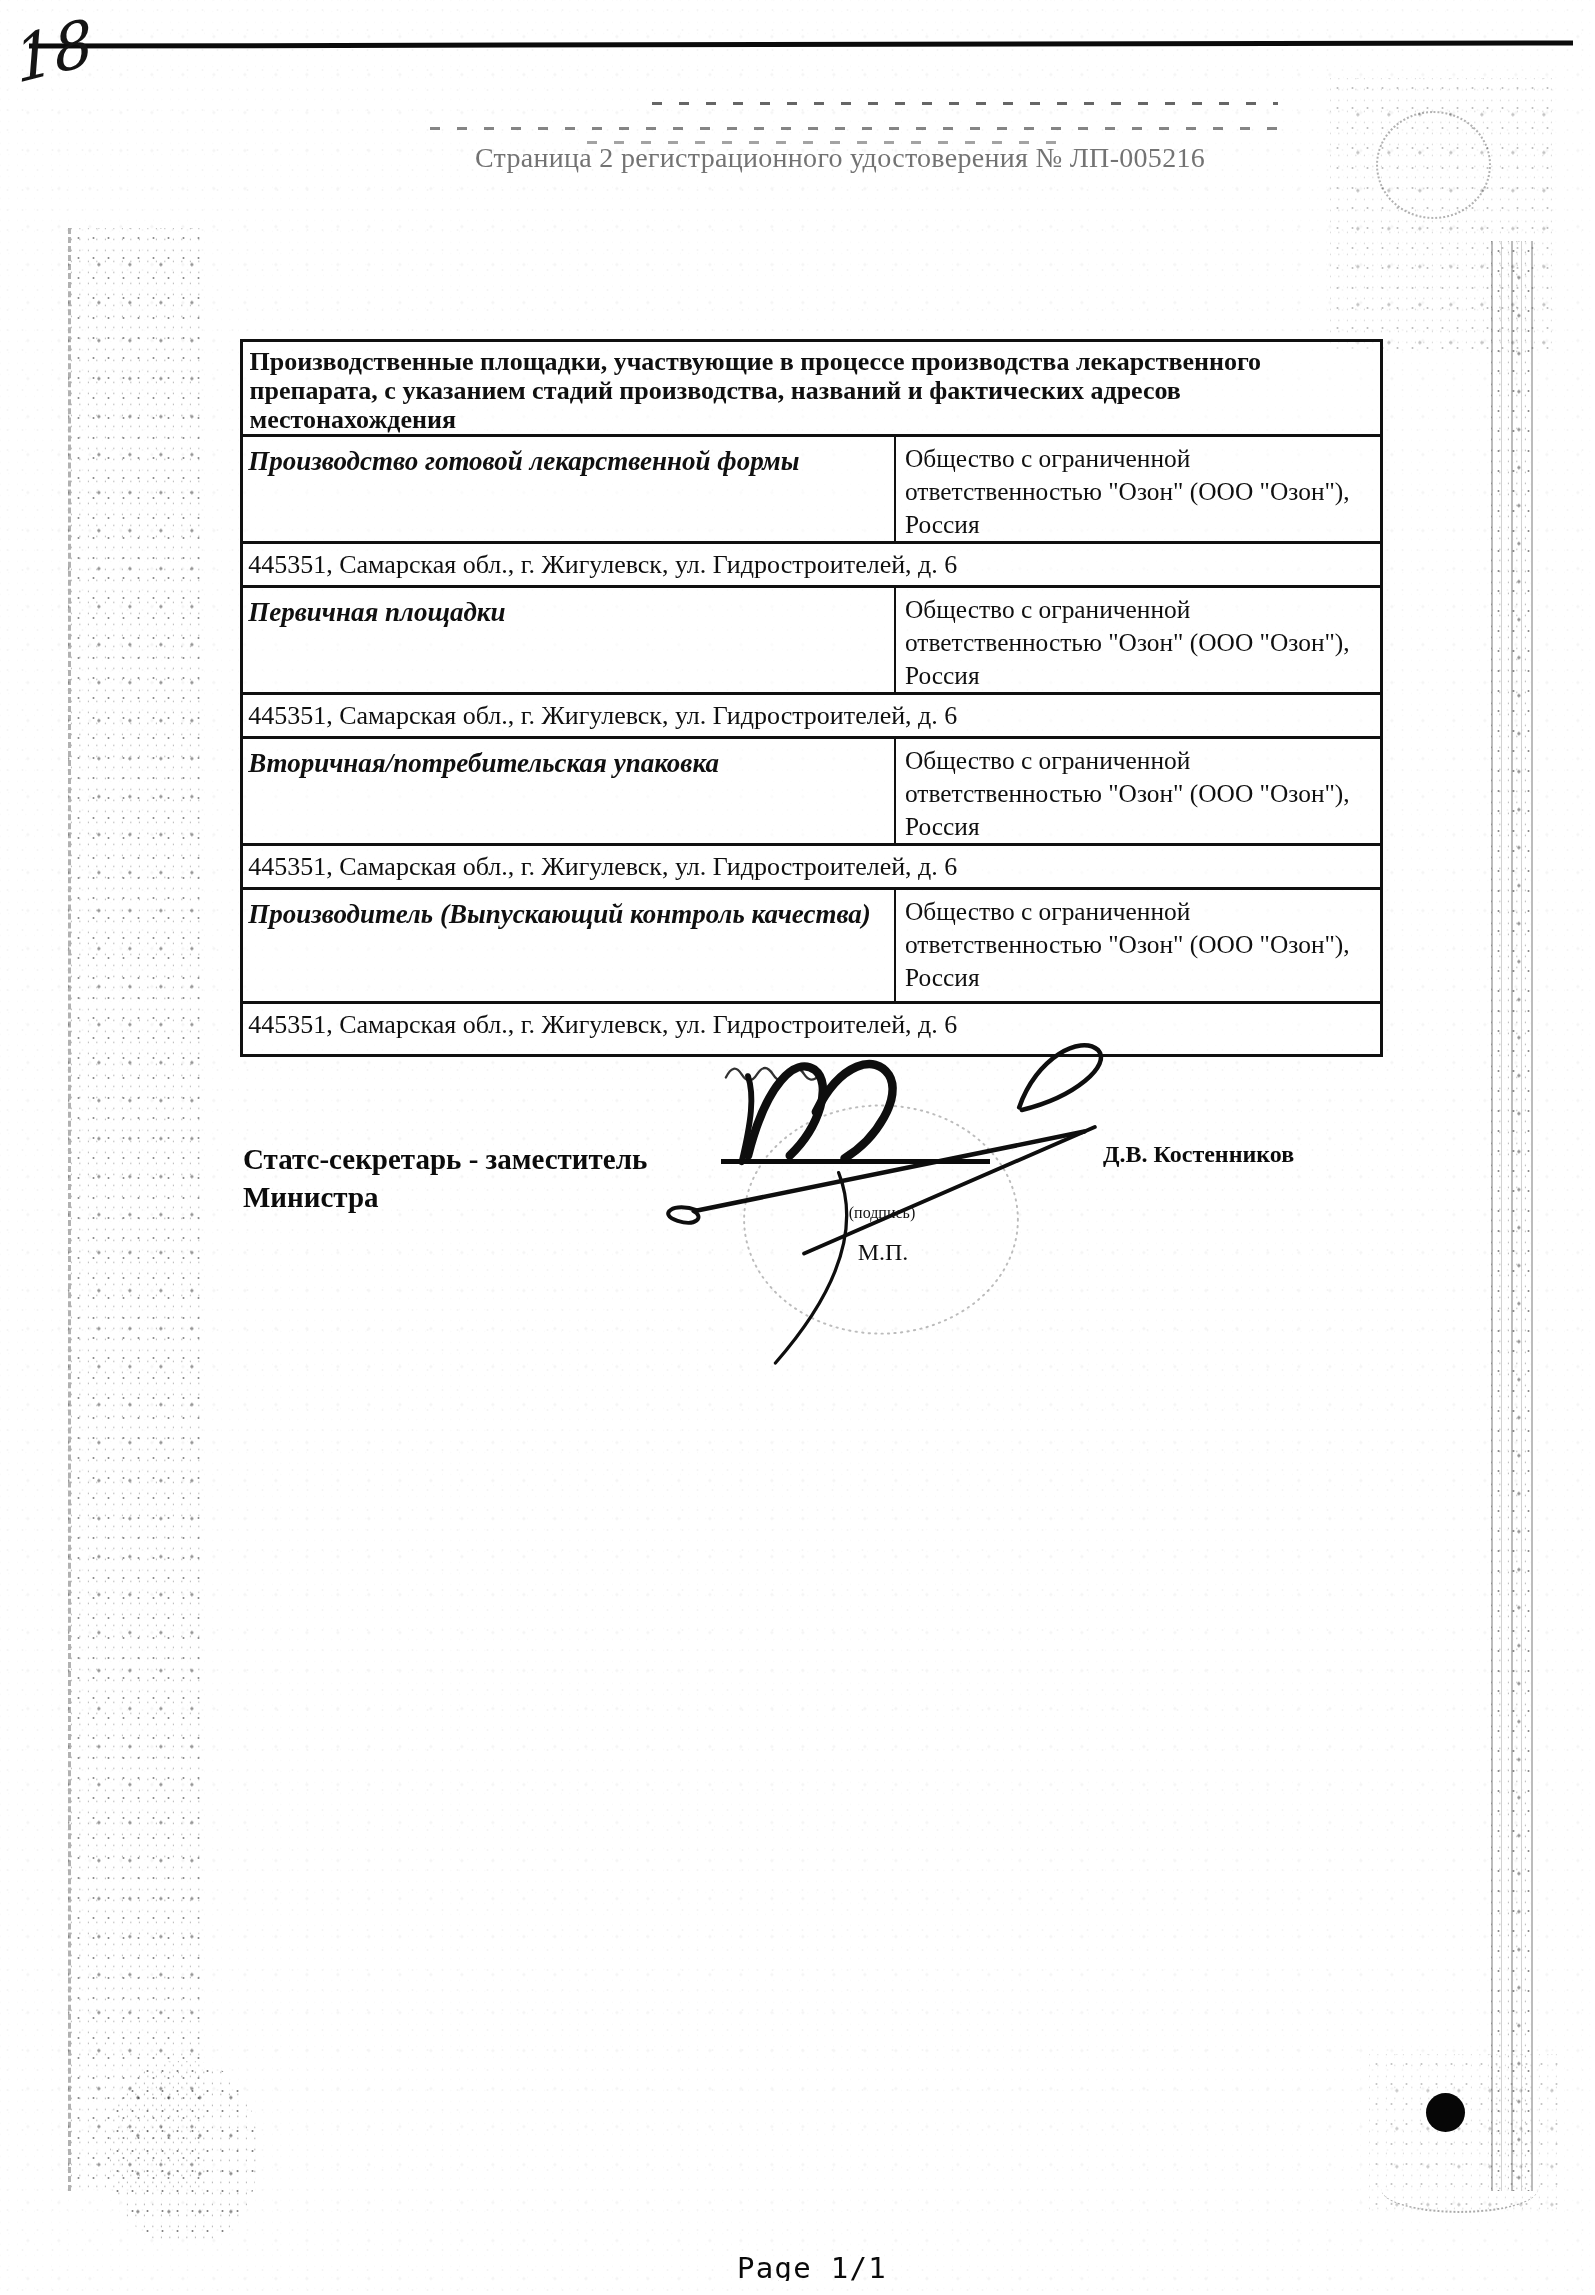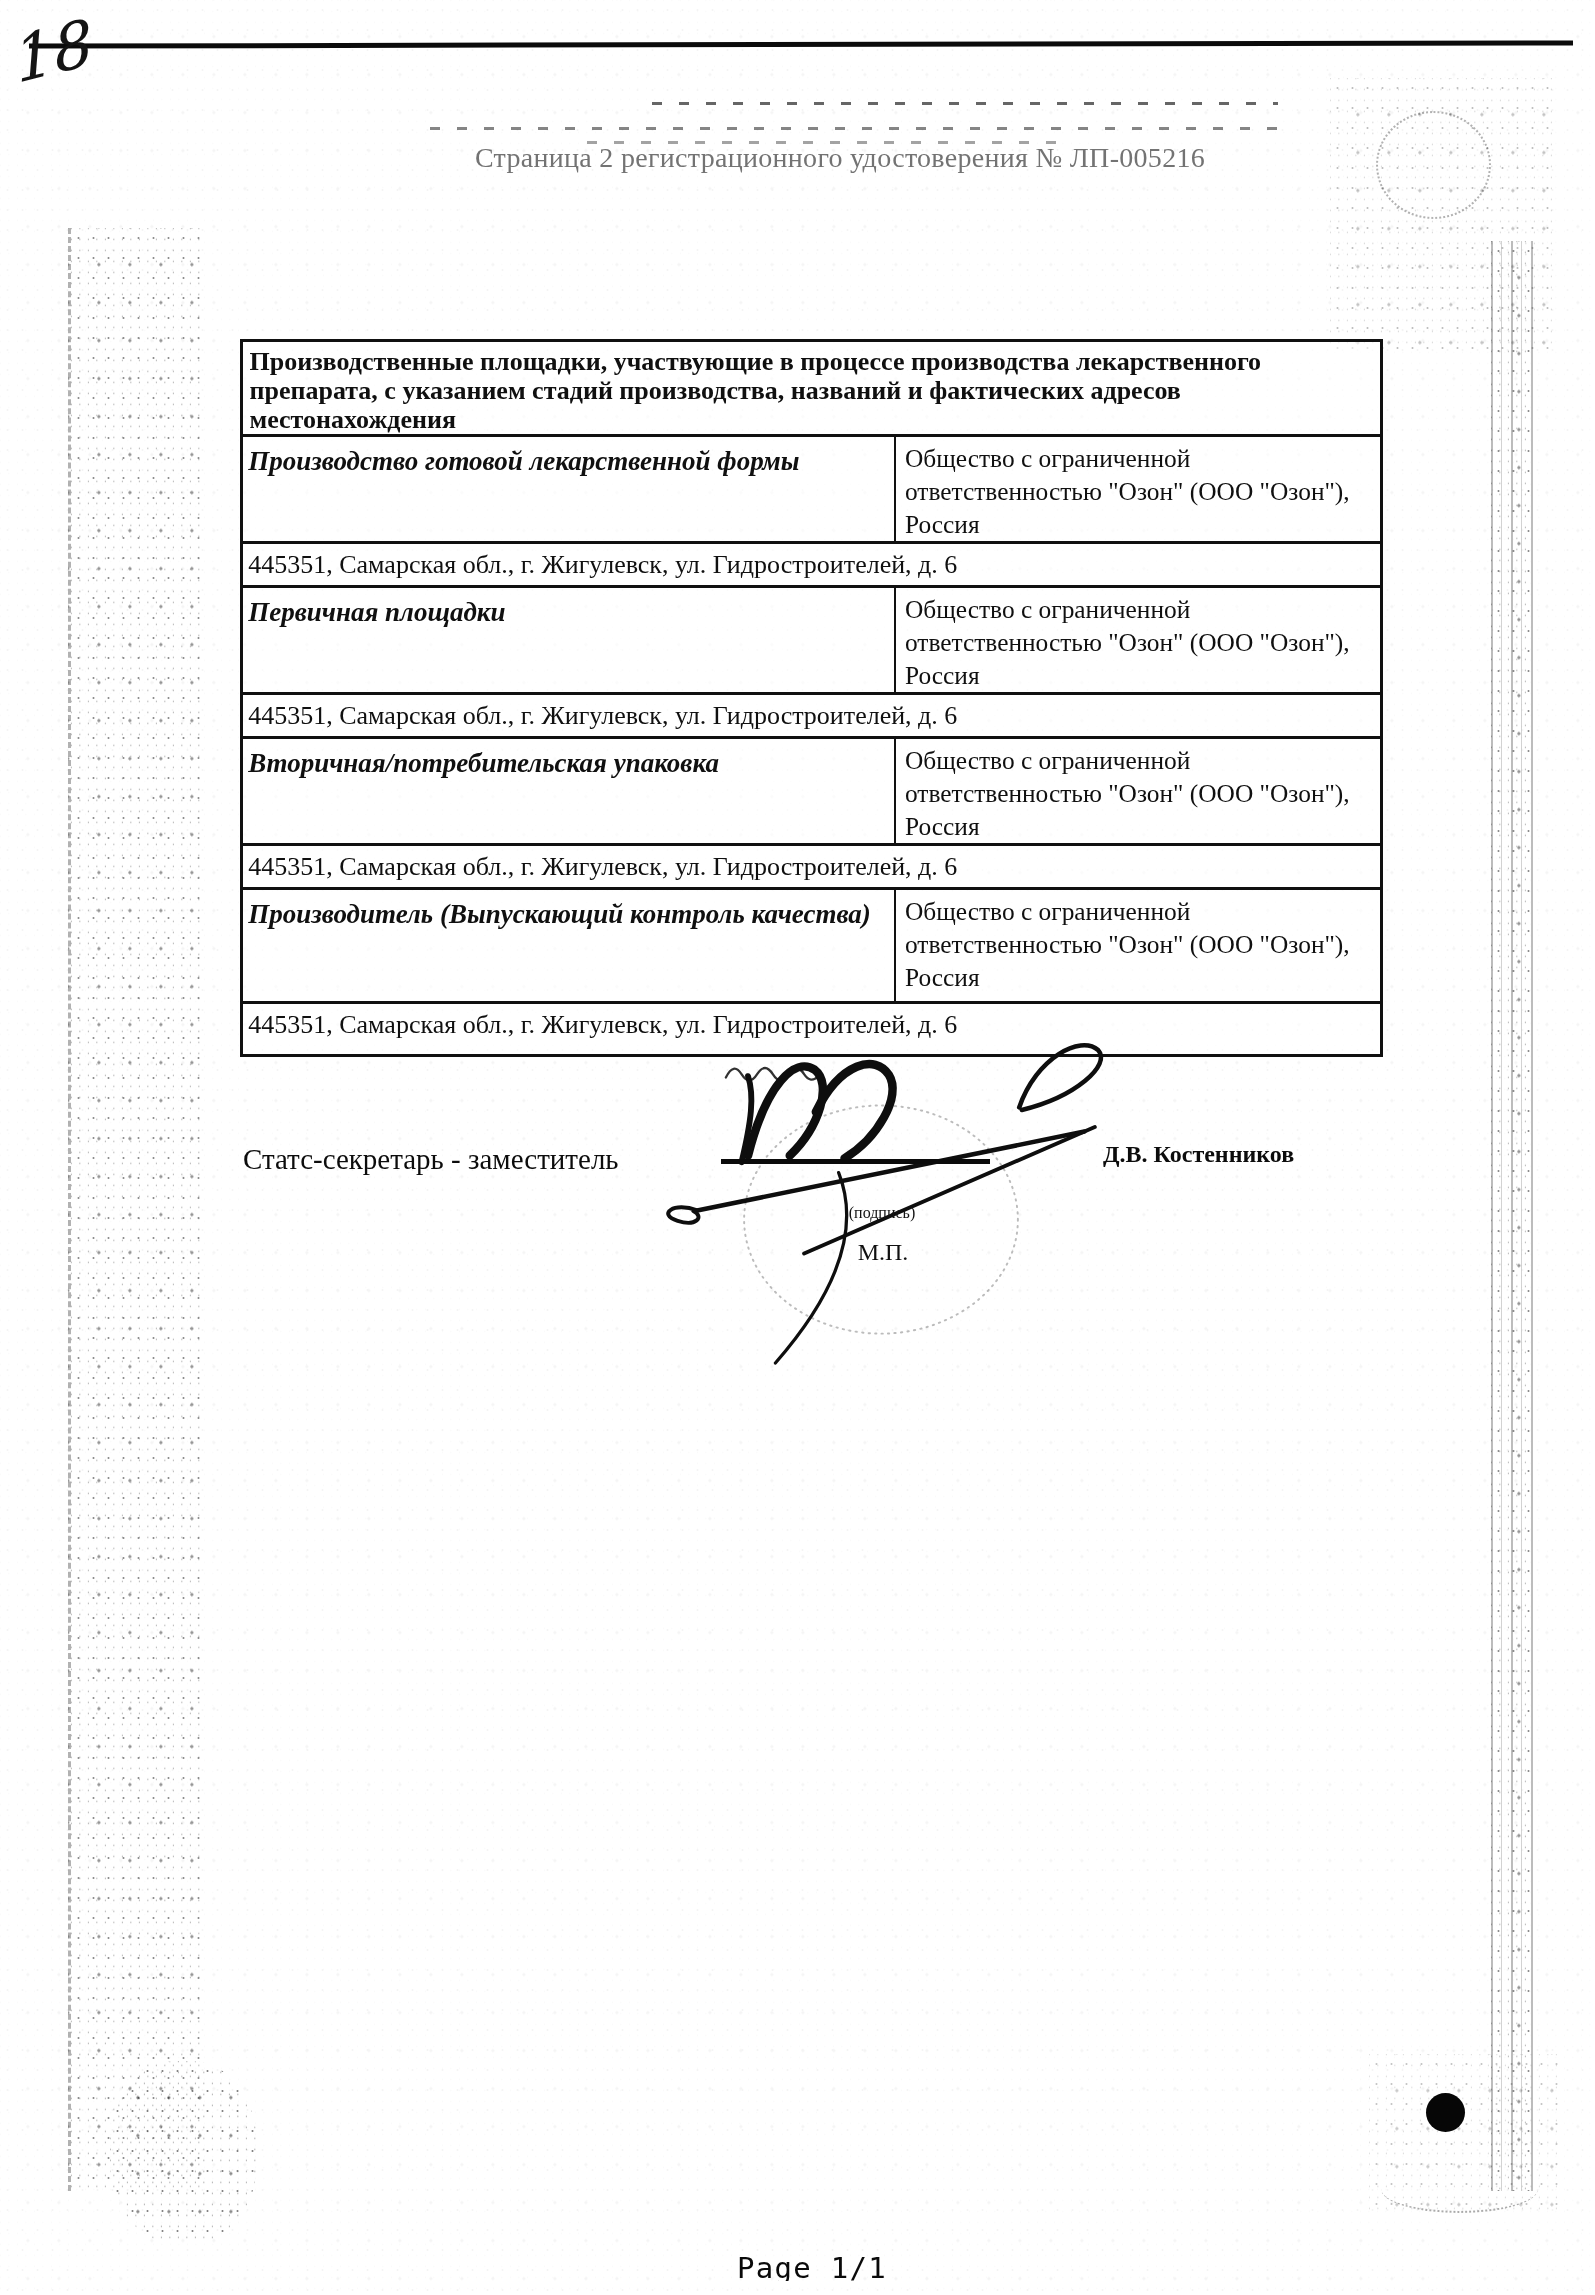--- a/index.html
+++ b/index.html
@@ -77,21 +77,21 @@
   .t-addr{
     border-top:3.3px solid #101010;box-sizing:border-box;
     font-size:26px;line-height:30px;padding:5.9px 6.5px 0 5.2px;
   }
   .rh-a{min-height:104px;} .rh-b{min-height:104px;} .rh-c{min-height:104px;} .rh-d{min-height:111px;}
   .ah{min-height:44px;} .ah-last{min-height:53px;}
 
   
   .sig-title{
     position:absolute;left:243px;top:1140px;width:456px;
-    font-weight:normal;font-size:29px;line-height:38px;color:#0c0c0c;
+    font-weight:bold;font-size:29px;line-height:38px;color:#0c0c0c;
   }
   .signer-name{
     position:absolute;left:1103px;top:1141px;white-space:nowrap;
     font-weight:bold;font-size:24px;color:#0c0c0c;
   }
   .sig-line{position:absolute;left:721px;top:1159px;width:269px;height:4.6px;background:#0b0b0b;}
   .sig-caption{
     position:absolute;left:882px;top:1204px;transform:translateX(-50%);
     font-size:16px;white-space:nowrap;color:#141414;
   }
@@ -157,20 +157,21 @@
 
     <div class="t-row rh-d">
       <div class="t-stage">Производитель (Выпускающий контроль качества)</div>
       <div class="t-company">Общество с ограниченной ответственностью "Озон" (ООО "Озон"), Россия</div>
     </div>
     <div class="t-addr ah-last">445351, Самарская обл., г. Жигулевск, ул. Гидростроителей, д. 6</div>
   </div>
 
   <div class="sig-title">
     <div>Статс-секретарь - заместитель</div>
+    <div>Министра</div>
   </div>
 
   <svg class="sig-svg" viewBox="0 0 800 540" fill="none" stroke="#0e0e0e" stroke-linecap="round" stroke-linejoin="round">
 
     <ellipse cx="400" cy="300" rx="210" ry="175" stroke-width="3" stroke-dasharray="2 8" opacity="0.28"></ellipse>
 
     <path d="M162,82 q 12,-24 24,-5 q 12,19 24,0 q 12,-19 24,0 q 12,19 24,0 q 12,-19 24,0 q 10,15 22,3" stroke-width="3.5" opacity="0.85"></path>
 
     <path d="M612,128 C 638,52 706,16 733,40 C 754,63 698,112 616,132" stroke-width="7"></path>
 

